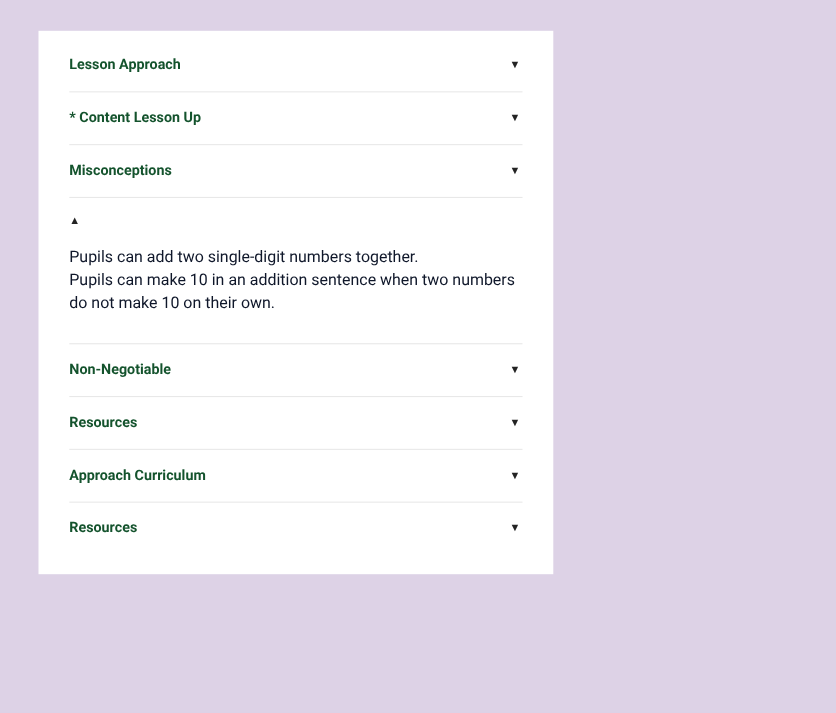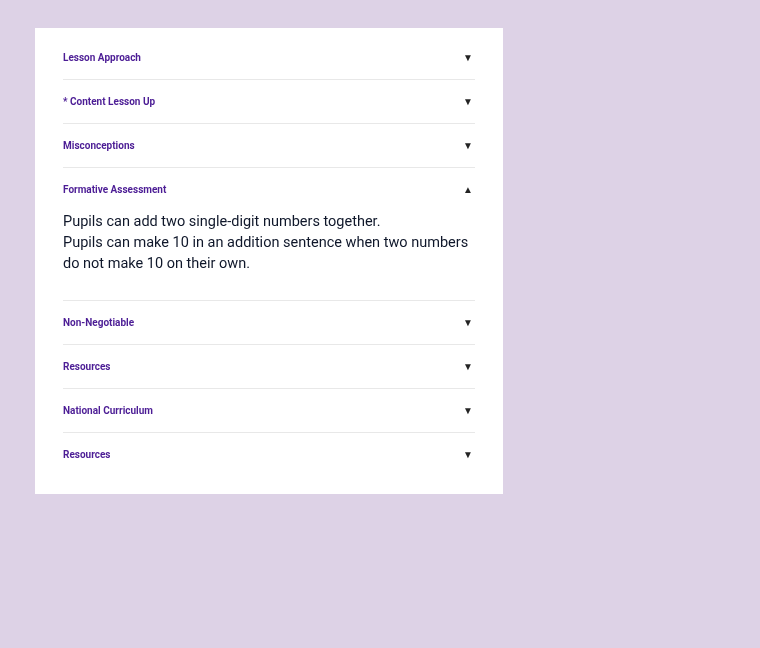--- a/index.html
+++ b/index.html
@@ -26,23 +26,23 @@
       border-bottom: none;
     }
     .accordion-header {
       display: flex;
       justify-content: space-between;
       align-items: center;
       padding: 16px 2px 16px 0;
       cursor: pointer;
     }
     .accordion-title {
-      font-size: 10px;
+      font-size: 13px;
       font-weight: 700;
-      color: #4c1d95;
+      color: #14532d;
     }
     .chevron {
       font-size: 10px;
       color: #232323;
     }
     .accordion-content {
       padding: 0 0 26px 0;
       font-size: 14.5px;
       color: #0f172a;
       line-height: 1.45;
@@ -72,21 +72,20 @@
 
   <div class="accordion-item">
     <div class="accordion-header">
       <span class="accordion-title">Misconceptions</span>
       <span class="chevron">▼</span>
     </div>
   </div>
 
   <div class="accordion-item">
     <div class="accordion-header">
-      <span class="accordion-title">Formative Assessment</span>
       <span class="chevron">▲</span>
     </div>
     <div class="accordion-content">
       <p>Pupils can add two single-digit numbers together.</p>
       <p>Pupils can make 10 in an addition sentence when two numbers do not make 10 on their own.</p>
     </div>
   </div>
 
   <div class="accordion-item">
     <div class="accordion-header">
@@ -97,21 +96,21 @@
 
   <div class="accordion-item">
     <div class="accordion-header">
       <span class="accordion-title">Resources</span>
       <span class="chevron">▼</span>
     </div>
   </div>
 
   <div class="accordion-item">
     <div class="accordion-header">
-      <span class="accordion-title">National Curriculum</span>
+      <span class="accordion-title">Approach Curriculum</span>
       <span class="chevron">▼</span>
     </div>
   </div>
 
   <div class="accordion-item">
     <div class="accordion-header">
       <span class="accordion-title">Resources</span>
       <span class="chevron">▼</span>
     </div>
   </div>

